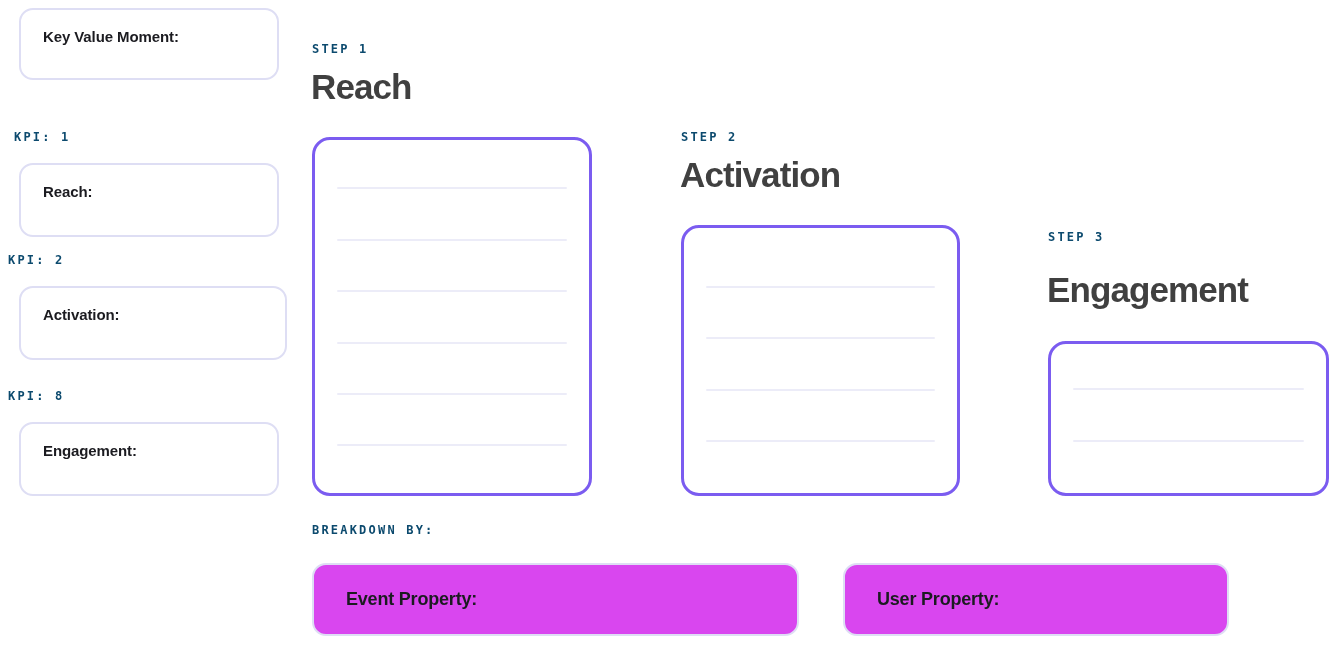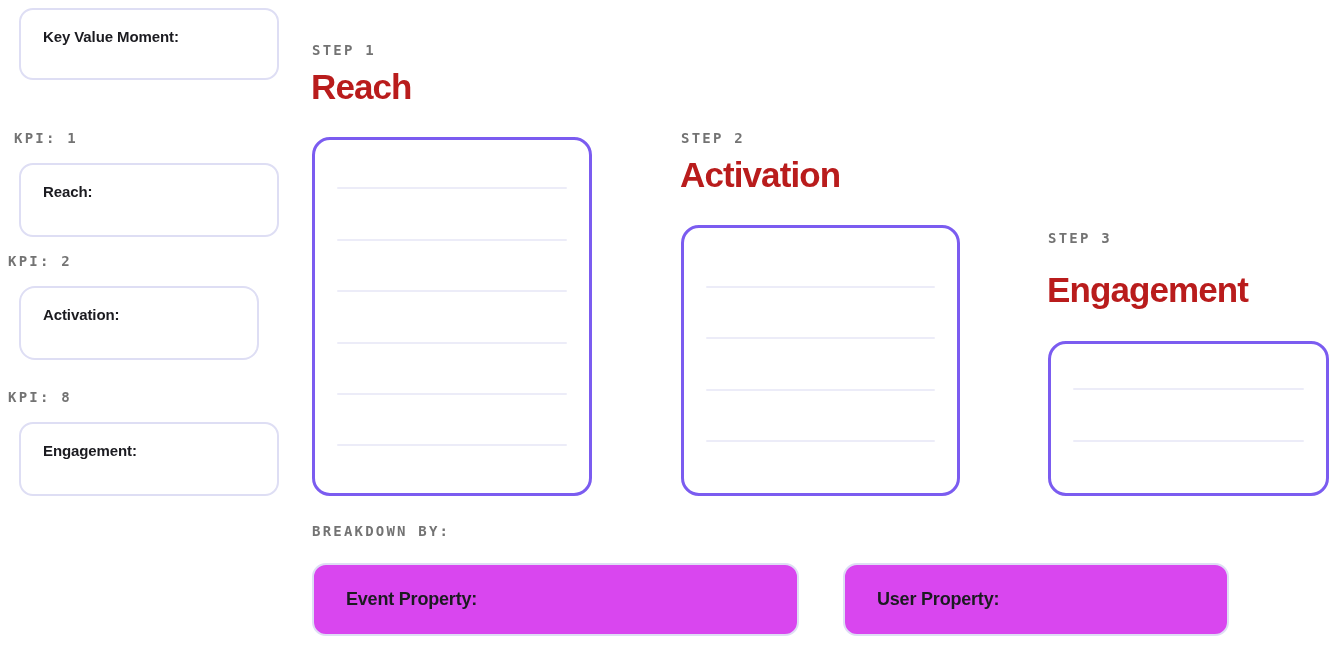--- a/index.html
+++ b/index.html
@@ -57,33 +57,33 @@
   .soft-box-wide .soft-box-label {
     font-size: 18px;
     font-weight: 700;
     color: #1b1b20;
     letter-spacing: -0.2px;
   }
 
   
   .kicker {
     font-family: "DejaVu Sans Mono", "Liberation Mono", monospace;
-    font-size: 14px;
+    font-size: 12px;
     font-weight: 700;
-    color: #737373;
+    color: #0c4a6e;
     letter-spacing: 2.2px;
     white-space: nowrap;
     line-height: 1;
   }
 
   
   .step-title {
     font-size: 35px;
     font-weight: 700;
-    color: #b91c1c;
+    color: #404040;
     letter-spacing: -0.9px;
     line-height: 1;
     white-space: nowrap;
   }
 
   
   .ruled-card {
     background: #ffffff;
     border: 3px solid #7b5cf0;
     border-radius: 18px;
@@ -108,21 +108,21 @@
   <div class="node soft-box pad-top" style="left:8px; top:8px; width:260px; height:72px;">
     <span class="soft-box-label">Key Value Moment:</span>
   </div>
 
   <div class="node kicker" style="left:14px; top:131px;">KPI: 1</div>
   <div class="node soft-box pad-top" style="left:8px; top:163px; width:260px; height:74px;">
     <span class="soft-box-label">Reach:</span>
   </div>
 
   <div class="node kicker" style="left:8px; top:254px;">KPI: 2</div>
-  <div class="node soft-box pad-top" style="left:8px; top:286px; width:240px; height:74px;border-radius:16px;">
+  <div class="node soft-box pad-top" style="left:8px; top:286px; width:268px; height:74px;">
     <span class="soft-box-label">Activation:</span>
   </div>
 
   <div class="node kicker" style="left:8px; top:390px;">KPI: 8</div>
   <div class="node soft-box pad-top" style="left:8px; top:422px; width:260px; height:74px;">
     <span class="soft-box-label">Engagement:</span>
   </div>
 
   <div class="node kicker" style="left:312px; top:43px;">STEP 1</div>
   <div class="node step-title" style="left:311px; top:69px;">Reach</div>

